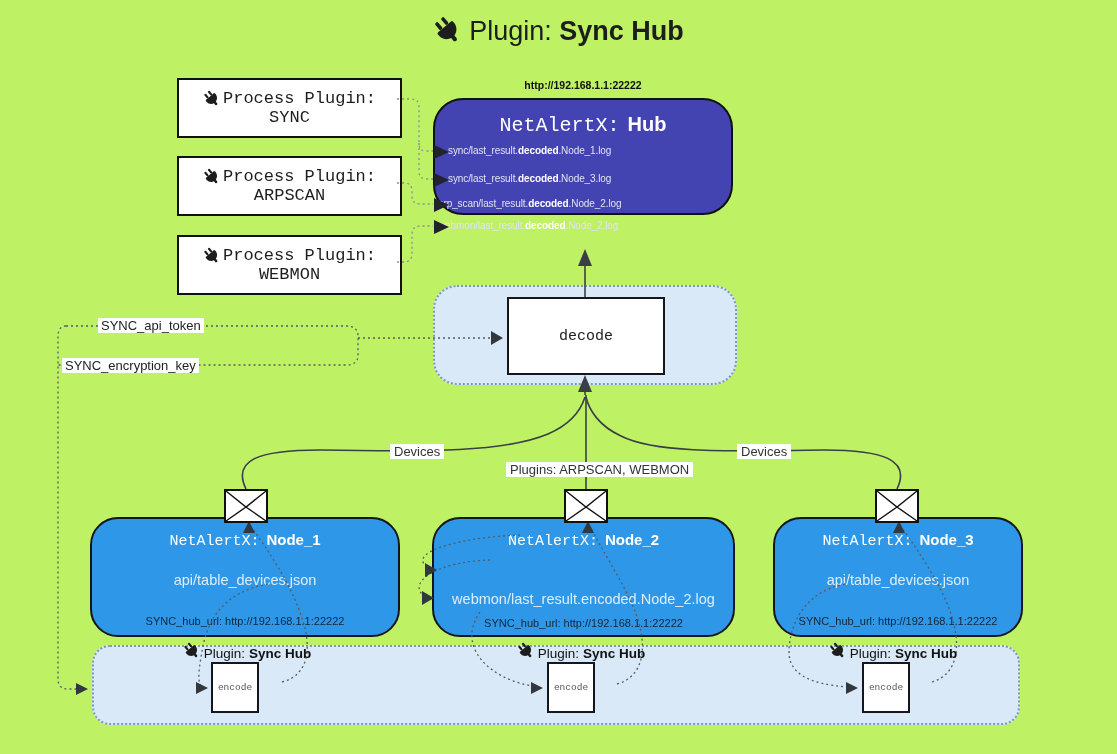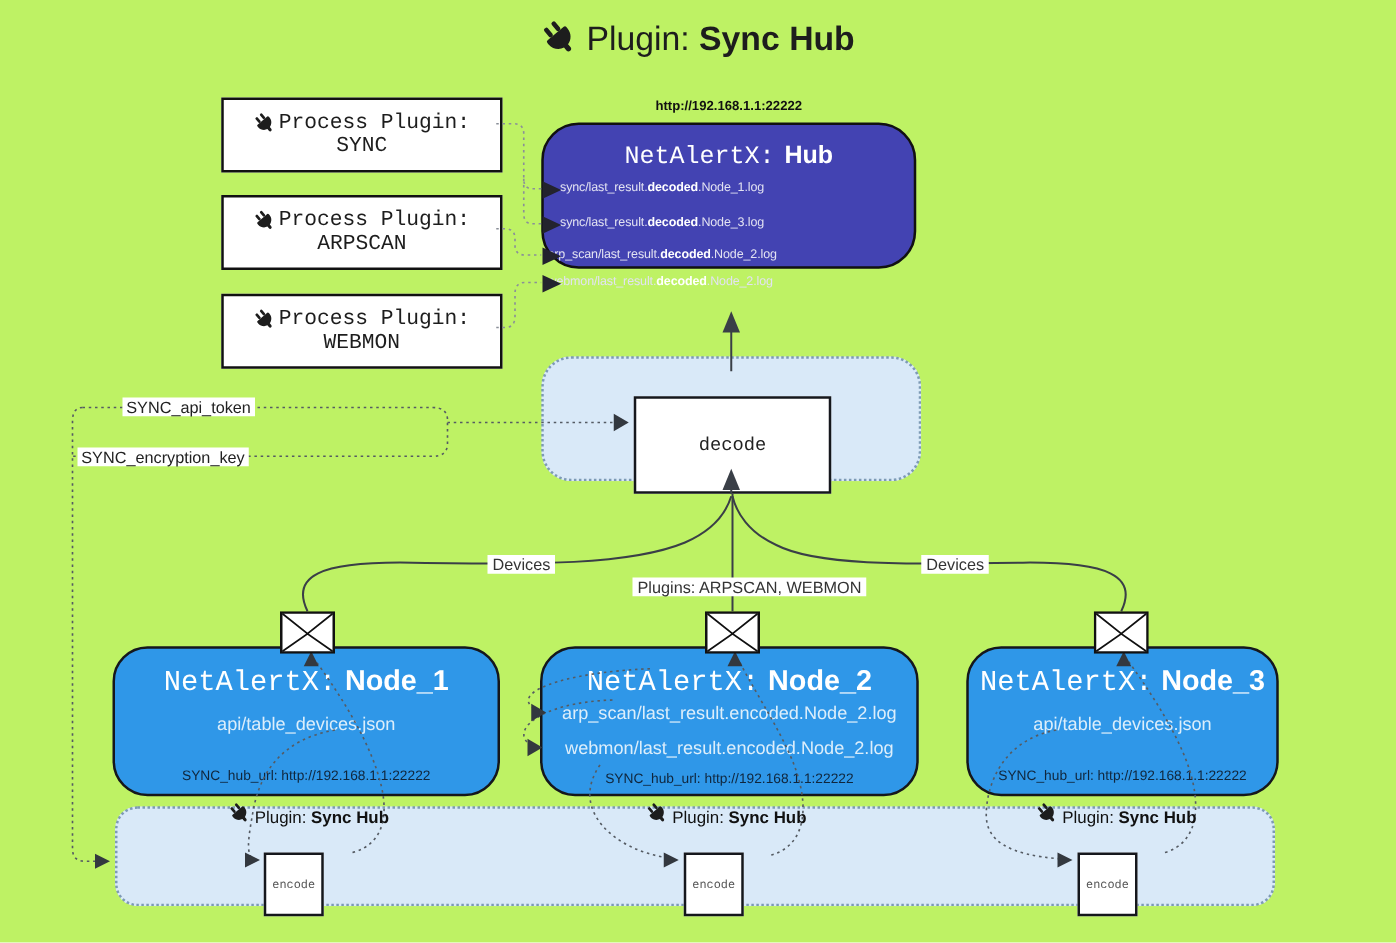--- a/index.html
+++ b/index.html
@@ -22,27 +22,27 @@
        border-radius:30px;box-sizing:border-box;color:#fff;}
   .hub-title{left:0;right:0;top:13px;text-align:center;font-size:20px;}
   .hub-title .pre{font-family:"Liberation Mono",monospace;margin-right:8px;}
   .hub-title b{font-weight:700;}
   .hubline{white-space:nowrap;font-size:10px;color:#e2e2f2;letter-spacing:-0.1px;}
   .hubline b{color:#fff;font-weight:700;}
   
   .panel{background:#D9E9F8;border:2px dotted #7d9ab5;border-radius:24px;box-sizing:border-box;}
   .decode-panel{left:433px;top:285px;width:304px;height:100px;}
   .iobox{background:#fff;border:2px solid #15171c;box-sizing:border-box;display:flex;
-         align-items:center;justify-content:center;font-family:"Liberation Mono",monospace;color:#222;margin-top:20px;}
+         align-items:center;justify-content:center;font-family:"Liberation Mono",monospace;color:#222;}
   .decode-box{left:507px;top:297px;width:158px;height:78px;font-size:15px;}
   .encode-box{top:662px;width:48px;height:51px;font-size:9.5px;color:#555;}
   
   .node{top:517px;height:120px;background:#2F97E8;border:2px solid #15171c;border-radius:28px;
         box-sizing:border-box;color:#fff;}
-  .node-title{left:0;right:0;top:12px;text-align:center;font-size:23px;}
+  .node-title{left:0;right:0;top:12px;text-align:center;font-size:15px;}
   .node-title .pre{font-family:"Liberation Mono",monospace;margin-right:7px;}
   .node-file{left:0;right:0;text-align:center;color:#dceefb;font-size:14.5px;white-space:nowrap;}
   .node-url{left:0;right:0;text-align:center;color:#10263c;font-size:11px;}
   
   .band{left:92px;top:645px;width:928px;height:80px;border-radius:18px;}
   .enc-label{top:642px;width:140px;text-align:center;font-size:13.5px;color:#111;white-space:nowrap;}
   .enc-label .plug{width:14px;height:14px;display:inline-block;vertical-align:-2px;margin-right:3px;}
   
   .wlabel{background:#fff;font-size:13px;color:#333;padding:0 4px;white-space:nowrap;z-index:4;}
   .keylabel{background:#fff;font-size:13px;color:#222;padding:0 3px;white-space:nowrap;z-index:4;}
@@ -135,21 +135,20 @@
 
   <div class="abs node boxlayer" style="left:90px;width:310px">
     <div class="abs node-title">
       <span class="pre">NetAlertX:</span><b>Node_1</b></div>
     <div class="abs node-file" style="top:53px">api/table_devices.json</div>
     <div class="abs node-url" style="bottom:8px">SYNC_hub_url: http://192.168.1.1:22222</div>
   </div>
   <div class="abs node boxlayer" style="left:432px;width:303px">
     <div class="abs node-title">
       <span class="pre">NetAlertX:</span><b>Node_2</b></div>
-    <div class="abs node-file" style="top:44px">arp_scan/last_result.encoded.Node_2.log</div>
     <div class="abs node-file" style="top:72px">webmon/last_result.encoded.Node_2.log</div>
     <div class="abs node-url" style="bottom:6px">SYNC_hub_url: http://192.168.1.1:22222</div>
   </div>
   <div class="abs node boxlayer" style="left:773px;width:250px">
     <div class="abs node-title">
       <span class="pre">NetAlertX:</span><b>Node_3</b></div>
     <div class="abs node-file" style="top:53px">api/table_devices.json</div>
     <div class="abs node-url" style="bottom:8px">SYNC_hub_url: http://192.168.1.1:22222</div>
   </div>
 

